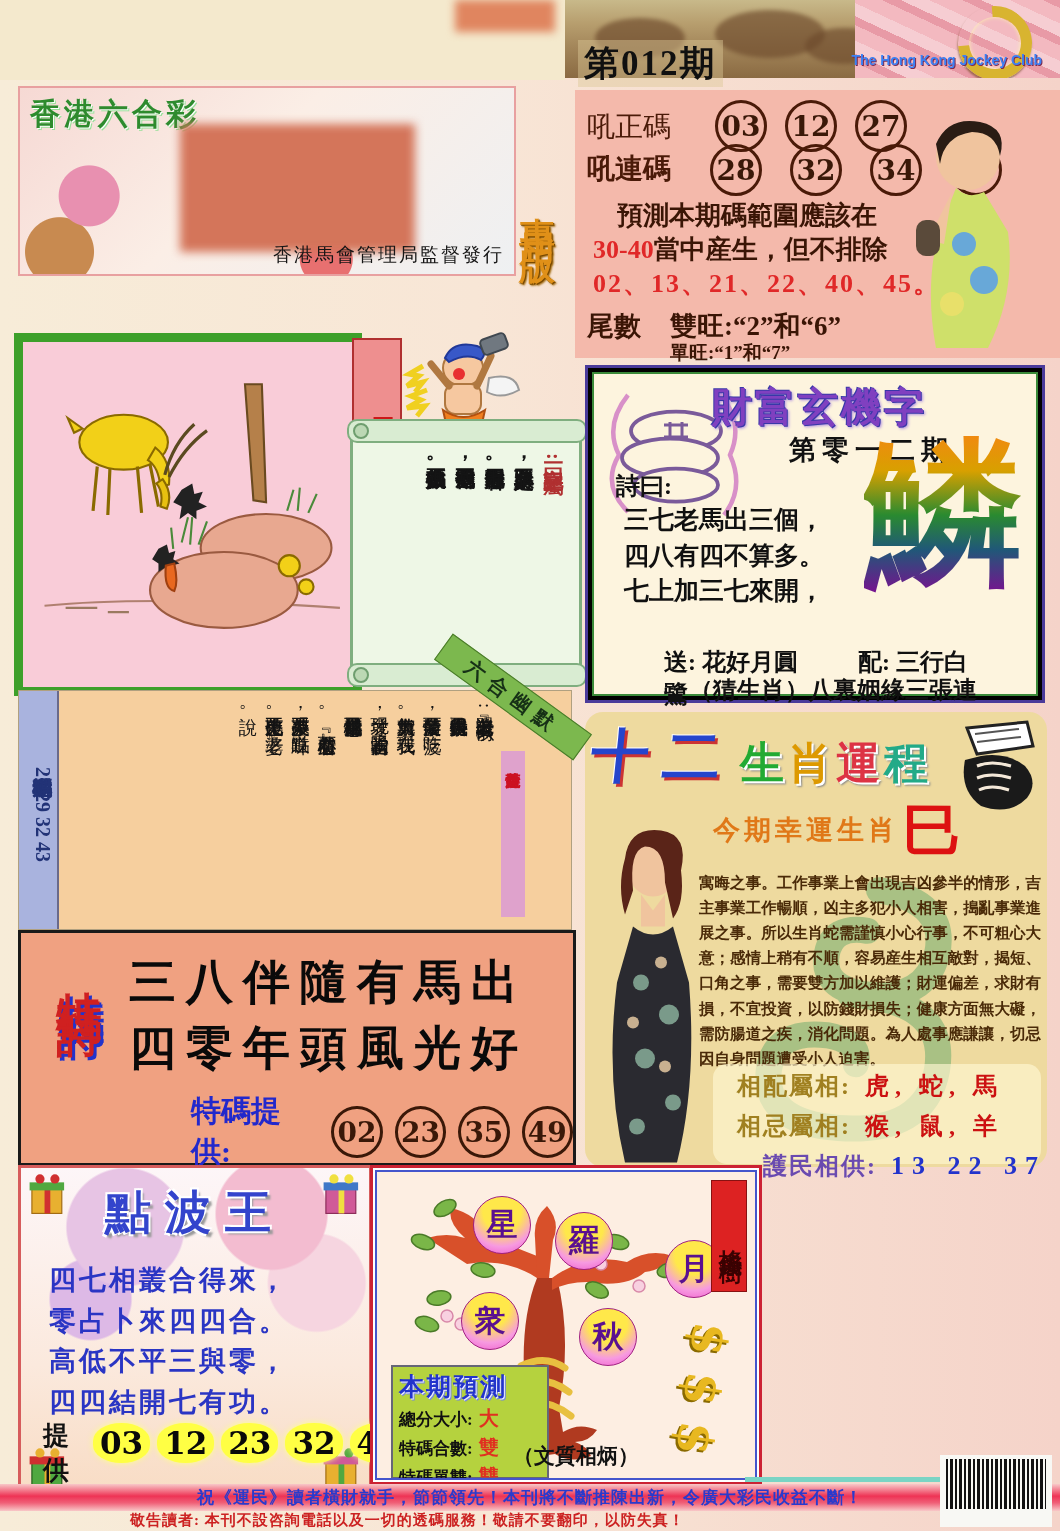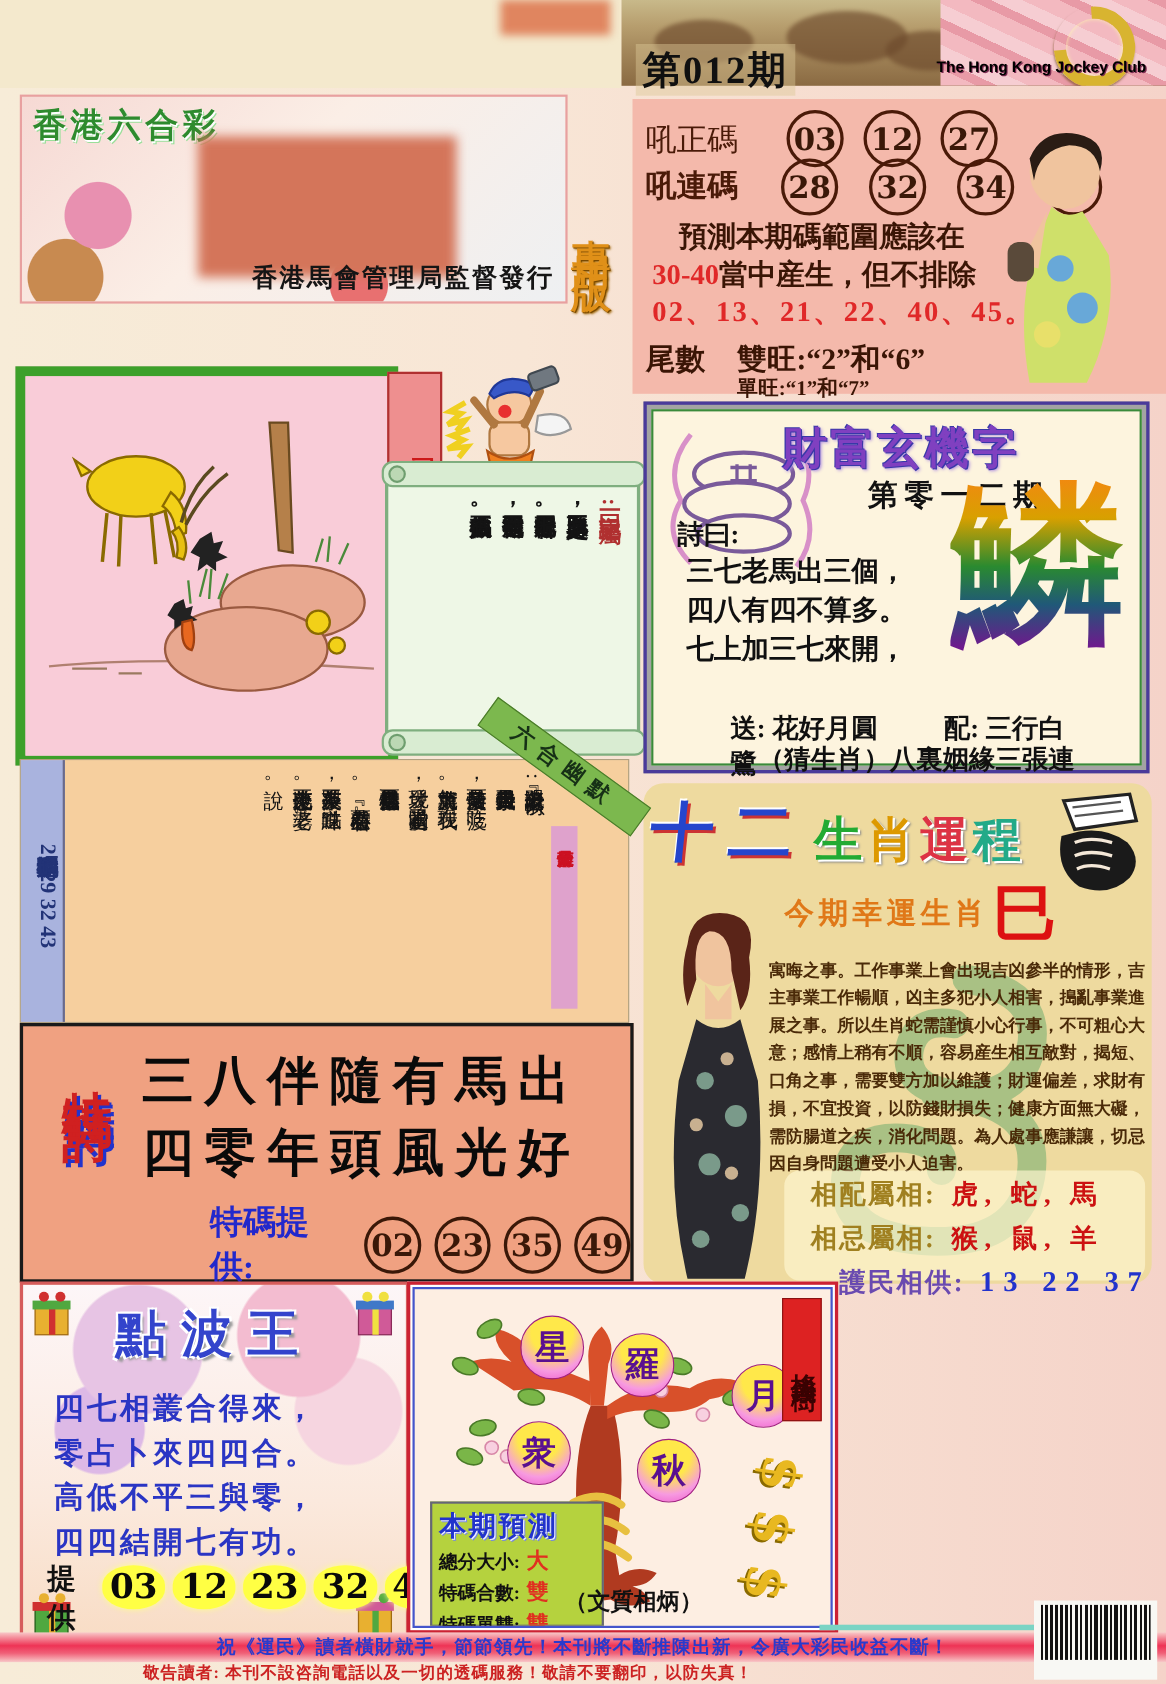--- a/index.html
+++ b/index.html
@@ -15,51 +15,51 @@
   .horsephoto{left:565px;top:0;width:495px;height:78px;overflow:hidden;
     background:linear-gradient(180deg,#c8b98a 0%,#b79e6e 30%,#a3865a 60%,#8a6a42 100%);}
   .horseblob{position:absolute;border-radius:50%;background:#6d4a2c;opacity:.65;filter:blur(2px);}
   .notes{position:absolute;right:0;top:0;width:205px;height:78px;
     background:repeating-linear-gradient(25deg,#f3b9c0 0 14px,#e89aa6 14px 22px,#f6cdd2 22px 34px);}
   .horseshoe{position:absolute;right:28px;top:6px;width:52px;height:52px;border-radius:50%;
     border:11px solid #d8b430;border-left-color:transparent;transform:rotate(40deg);
     box-shadow:1px 2px 2px rgba(90,60,0,.5), inset 0 0 4px #fff4b0;}
   .issue{left:578px;top:40px;font-size:35px;font-weight:bold;color:#101010;
     background:rgba(220,200,150,.45);padding:0 6px;letter-spacing:2px;}
-  .hkjc{right:18px;top:52px;font-size:14px;font-weight:bold;color:#000000;
+  .hkjc{right:18px;top:52px;font-size:14px;font-weight:bold;color:#3b82f6;
     text-shadow:1px 1px 0 #7c2c52;font-family:"Liberation Sans",sans-serif;}
   .redactTop{left:455px;top:0;width:100px;height:32px;background:#e0855f;filter:blur(4px);}
   
   .masthead{left:18px;top:86px;width:494px;height:186px;border:2px solid #e8a0a0;
     background:
       radial-gradient(circle at 62% 92%, #e87070 0 26px, transparent 27px),
       radial-gradient(circle at 14% 58%, #e890b0 0 30px, transparent 31px),
       radial-gradient(circle at 8% 88%, #c88a50 0 34px, transparent 35px),
       linear-gradient(135deg,#f6d9d4 0%,#fbeee6 45%,#eef0f2 100%);}
   .mastTitle{left:10px;top:6px;font-size:30px;font-weight:bold;color:#2e8b2e;
     text-shadow:1px 1px 0 #ffffff,2px 2px 0 #9adf9a;letter-spacing:4px;}
   .redactMain{left:160px;top:36px;width:235px;height:128px;background:#d4755a;filter:blur(5px);}
-  .publisher{right:10px;bottom:6px;font-size:23px;font-weight:bold;color:#151515;letter-spacing:2px;}
+  .publisher{right:10px;bottom:6px;font-size:19px;font-weight:normal;color:#151515;letter-spacing:2px;}
   .edition{left:512px;top:188px;height:150px;font-size:36px;font-weight:bold;color:#e09018;
     letter-spacing:16px;text-shadow:1px 1px 0 #7a4a00,2px 2px 2px #a06a10;}
   
   .goatFrame{left:14px;top:333px;width:330px;height:345px;border:9px solid #3da02a;background:#f9ccd8;}
   .xunLabel{left:352px;top:338px;width:46px;height:126px;background:#ee8f8f;border:2px solid #b03030;
     color:#cc1818;font-size:25px;font-weight:bold;letter-spacing:10px;text-align:center;padding-top:8px;}
   .cherub{left:393px;top:326px;width:142px;height:142px;}
   
   .scroll{left:350px;top:420px;width:226px;height:260px;background:#eef7e6;border:3px solid #7fae7f;border-radius:12px;}
   .scrollRoll{position:absolute;left:-6px;width:236px;height:20px;background:#d9ecd2;border:2px solid #7fae7f;border-radius:10px;}
   .scrollRoll .knob{position:absolute;left:4px;top:2px;width:12px;height:12px;border-radius:50%;
     background:#bcd8b4;border:2px solid #6f9e6f;}
   .scrollText{position:absolute;right:14px;top:30px;height:205px;font-size:20px;color:#141414;font-weight:bold;}
   .scrollText div{margin-left:7px;line-height:1.12;}
   .scrollHead{color:#b03030;}
   
-  .fortuneOuter{left:585px;top:365px;width:460px;height:338px;border:3px solid #4a3a9a;background:#a3a3a3;padding:4px;box-sizing:border-box;}
+  .fortuneOuter{left:585px;top:365px;width:460px;height:338px;border:3px solid #4a3a9a;background:#000000;padding:4px;box-sizing:border-box;}
   .fortuneInner{width:100%;height:100%;border:2px solid #3a8a3a;background:#fdf4de;position:relative;box-sizing:border-box;}
   .fortuneTitle{left:118px;top:6px;font-size:40px;font-weight:bold;color:#8040c0;letter-spacing:3px;
     text-shadow:1px 1px 0 #3838a8,-1px -1px 0 #3838a8,2px 2px 3px #b090e0;}
   .fortuneIssue{left:195px;top:58px;font-size:27px;font-weight:bold;color:#111;letter-spacing:6px;}
   .shiLabel{left:22px;top:96px;font-size:24px;font-weight:bold;color:#111;}
   .fortunePoem{left:30px;top:128px;font-size:25px;font-weight:bold;color:#101010;line-height:1.42;}
   .songPei{left:70px;top:272px;font-size:24px;font-weight:bold;color:#101010;}
   .songPei span{margin-right:60px;}
   .fortuneHint{left:95px;top:300px;font-size:24px;font-weight:bold;color:#101010;}
   .bigChar{right:14px;top:62px;font-size:158px;font-weight:bold;line-height:1;

